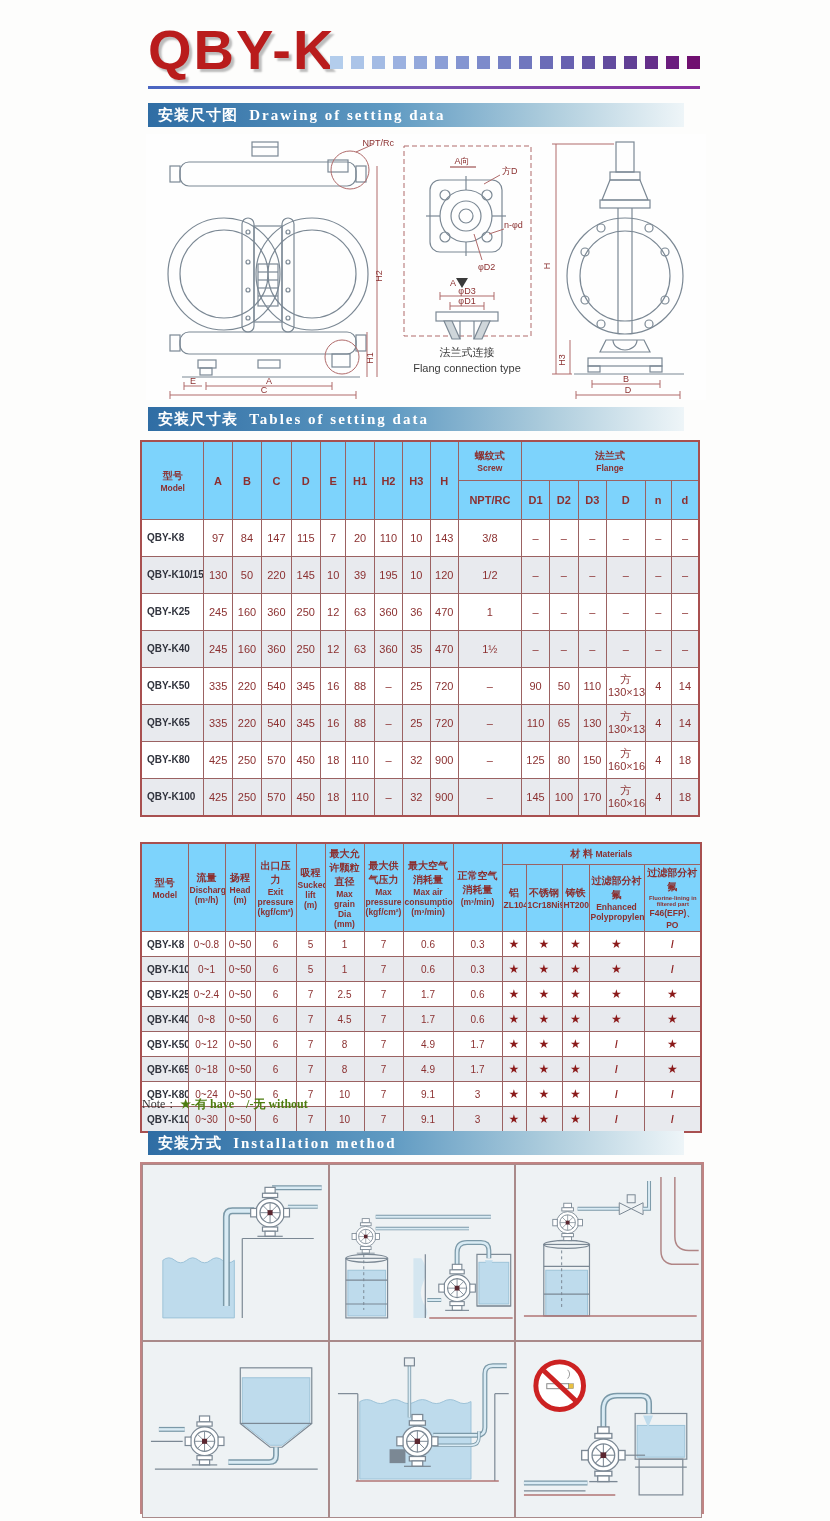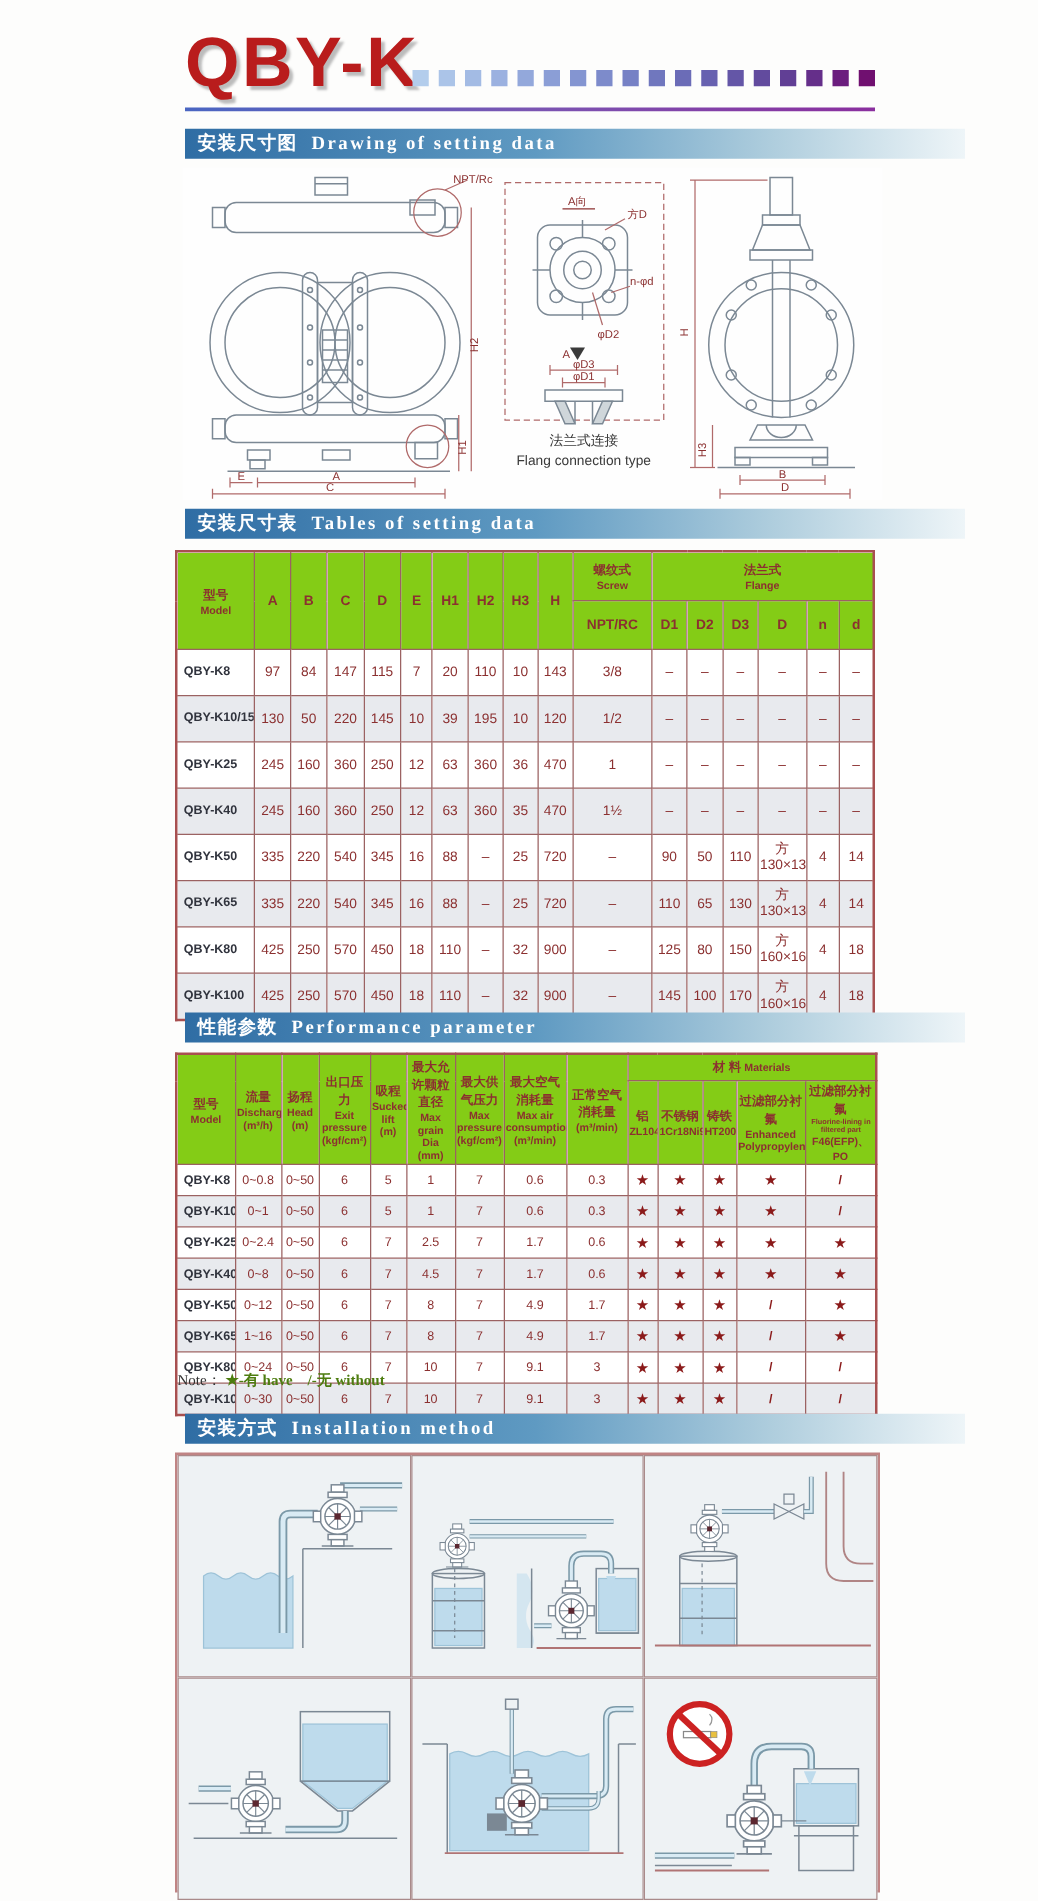--- a/index.html
+++ b/index.html
@@ -8,38 +8,38 @@
   
   .logo{position:absolute;left:148px;top:22px;font-size:56px;font-weight:800;
         color:#b91c1c;letter-spacing:2px;line-height:1;
         text-shadow:3px 3px 2px #bcbcbc;}
   .squares{position:absolute;left:330px;top:56px;width:370px;display:flex;
            justify-content:space-between;}
   .squares span{width:13px;height:13px;display:inline-block;}
   .divider{position:absolute;left:148px;top:86px;width:552px;height:3px;
            background:linear-gradient(90deg,#4a66c2,#7a55b2,#8a2f9e);}
   
-  .bar{position:absolute;left:148px;width:624px;height:24px;
+  .bar{position:absolute;left:148px;width:536px;height:24px;
        background:linear-gradient(90deg,#2f6da4 0%,#5f9ac2 45%,#aecddd 75%,#eef5f8 100%);
        color:#ffffff;font-weight:bold;font-size:15px;line-height:24px;
        padding-left:10px;box-sizing:border-box;letter-spacing:1px;white-space:nowrap;}
   .bar .en{font-family:"Liberation Serif",serif;letter-spacing:2px;margin-left:6px;}
   
   .drawings{position:absolute;left:146px;top:134px;width:560px;height:266px;
             display:flex;justify-content:space-between;background:#fefefe;}
   svg text{font-family:"Liberation Sans",sans-serif;}
   .dimtxt{fill:#8b3030;font-size:9px;}
   .captxt{fill:#3a3a3a;font-size:11px;}
   
   table{border-collapse:collapse;table-layout:fixed;background:#fff;}
   .dims{position:absolute;left:140px;top:440px;width:560px;border:2px solid #a85050;}
   .perf{position:absolute;left:140px;top:842px;width:560px;border:2px solid #a85050;}
   th,td{border:1px solid #9b6262;text-align:center;vertical-align:middle;
         color:#8b3030;overflow:hidden;}
-  th{background:#84cc16;font-weight:bold;}
+  th{background:#7dd3fc;font-weight:bold;}
   .dims th{font-size:11px;height:36px;}
   .dims td{font-size:11px;height:34px;white-space:pre-line;line-height:1.15;}
   .perf th{font-size:9px;font-weight:bold;padding:1px;}
   .perf td{font-size:10px;height:22px;}
   td.model{text-align:left;padding-left:5px;color:#30333d;font-weight:bold;
            font-size:10px;white-space:nowrap;}
   td.star{color:#8b1a1a;font-size:12px;}
   td.slash{color:#8b1a1a;font-weight:bold;}
   tr:nth-child(even) td{background:#e8eaee;}
   .hzh{font-size:10px;} .hen{font-size:8.5px;font-weight:bold;} .hun{font-size:8.5px;}
@@ -459,24 +459,20 @@
           <td>100</td>
           <td>170</td>
           <td>方
 160×160</td>
           <td>4</td>
           <td>18</td>
         </tr>
       </tbody>
   </table>
 
-  <div class="bar" style="top:810px;">
-    <span>性能参数</span>
-    <span class="en">Performance parameter</span>
-  </div>
 
   <table class="perf">
     <colgroup>
       <col style="width:47px">
         <col style="width:37px">
         <col style="width:30px">
         <col style="width:41px">
       <col style="width:29px">
         <col style="width:39px">
         <col style="width:39px">
@@ -639,21 +635,21 @@
           <td>4.9</td>
           <td>1.7</td>
           <td class="star">★</td>
           <td class="star">★</td>
           <td class="star">★</td>
           <td class="slash">/</td>
           <td class="star">★</td>
         </tr>
         <tr>
           <td class="model">QBY-K65</td>
-          <td>1~16</td>
+          <td>0~18</td>
           <td>0~50</td>
           <td>6</td>
           <td>7</td>
           <td>8</td>
           <td>7</td>
           <td>4.9</td>
           <td>1.7</td>
           <td class="star">★</td>
           <td class="star">★</td>
           <td class="star">★</td>

